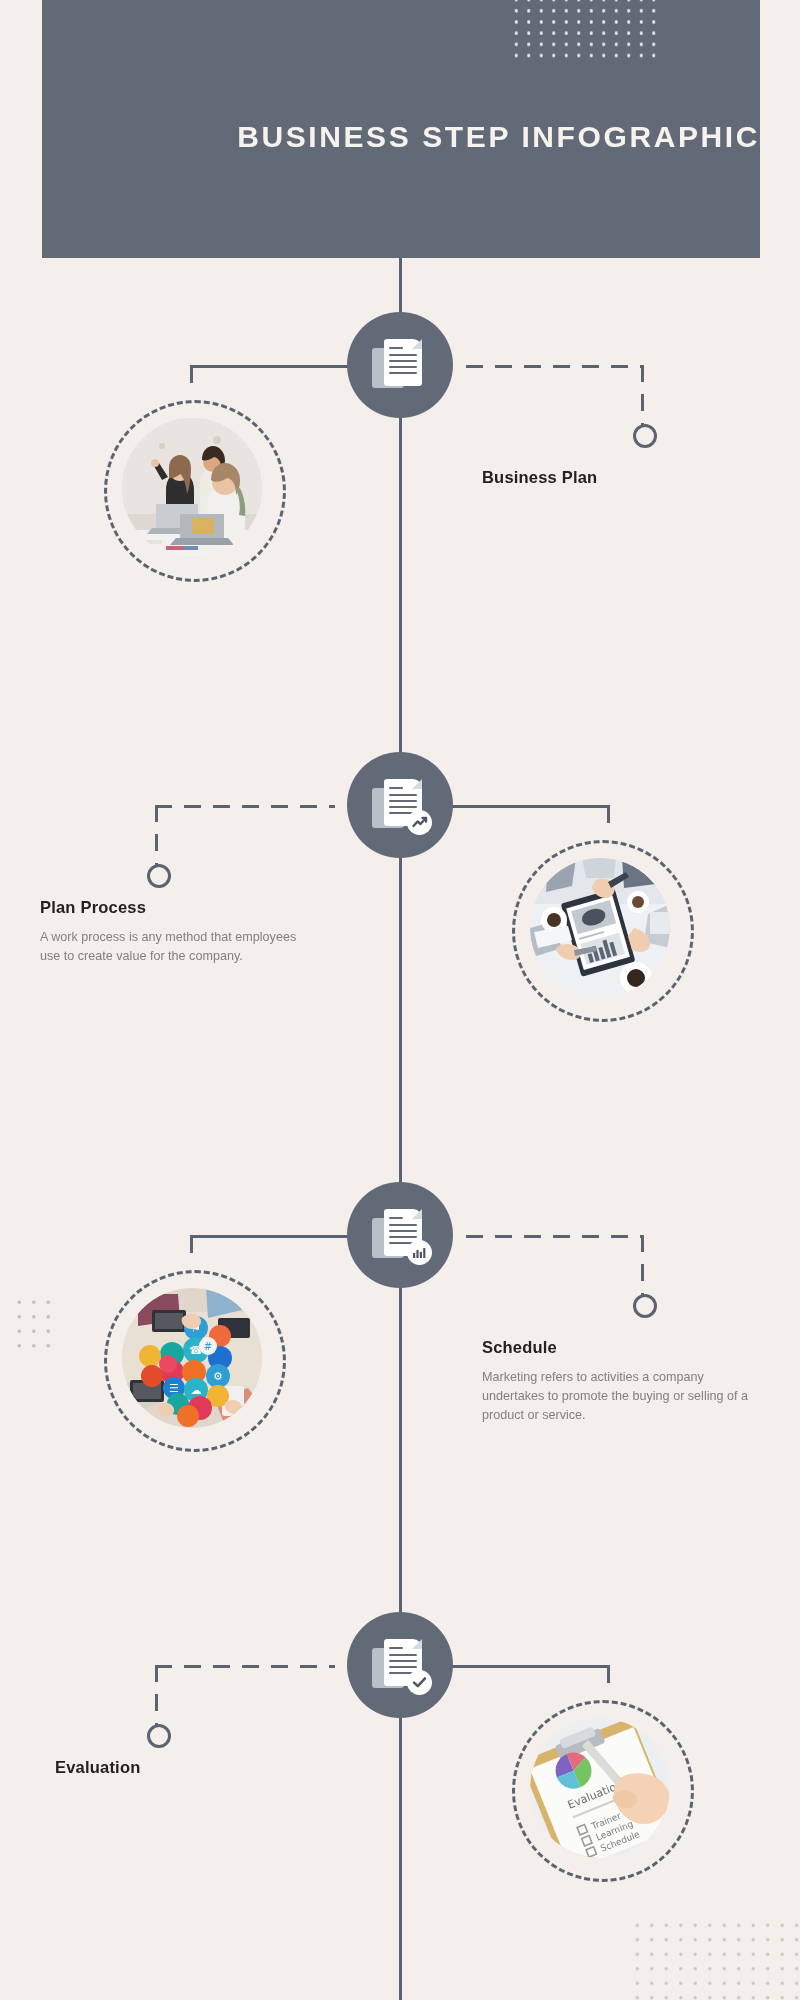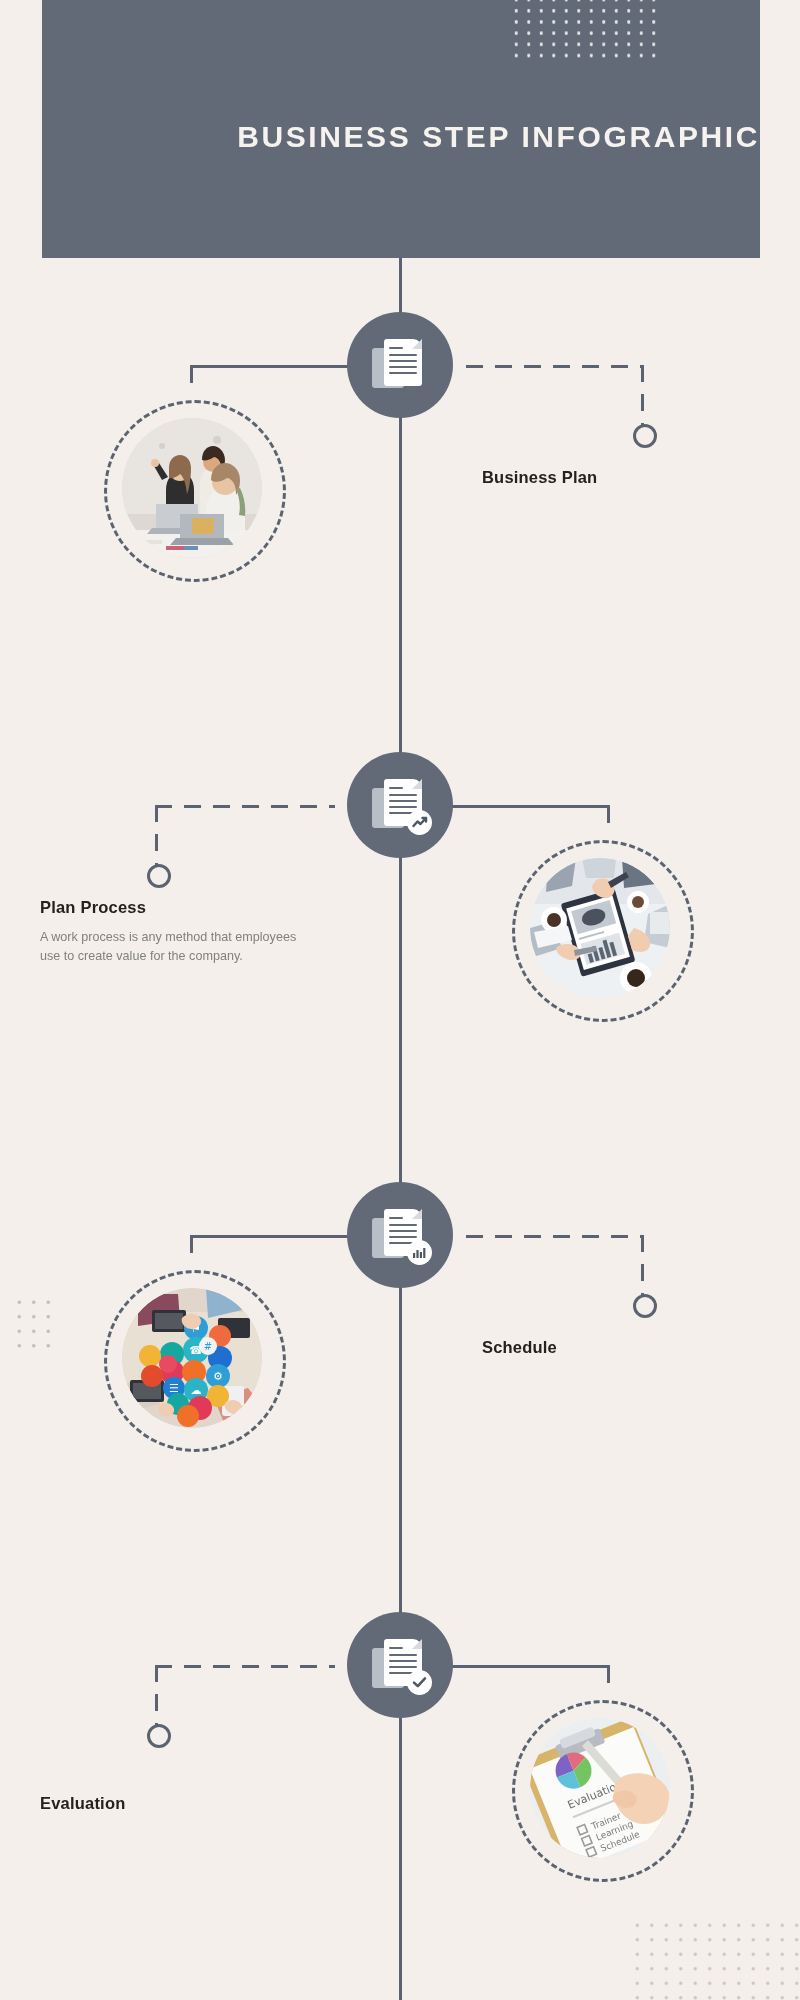--- a/index.html
+++ b/index.html
@@ -361,20 +361,21 @@
 
       <path d="M60 30c6-6 14-6 18 0 3 5-1 10-7 11-6 1-13-5-11-11z" fill="#f0cdb0"></path>
       <path d="M104 114c6-4 14-2 16 4 2 5-3 9-9 8-6-1-11-8-7-12z" fill="#f0cdb0"></path>
       <path d="M38 116c6-3 13 0 14 5 1 5-4 8-10 7-5-1-9-9-4-12z" fill="#f0cdb0"></path>
     </svg>
   </div>
 </div>
 
 <div class="txt" style="left:482px;top:1338px;">
   <h3>Schedule</h3>
+  <p>Marketing refers to activities a company undertakes to promote the buying or selling of a product or service.</p>
 </div>
 
 <div class="solid-h" style="left:450px;top:1665px;width:160px;"></div>
 <div class="solid-v" style="left:607px;top:1665px;height:18px;"></div>
 
 <div class="dash-h" style="left:155px;top:1665px;width:180px;"></div>
 <div class="dash-v" style="left:155px;top:1665px;height:62px;"></div>
 <div class="endcap" style="left:147px;top:1724px;"></div>
 
 <div class="node" style="top:1612px;">
@@ -425,15 +426,15 @@
 
       <path d="M58 22l40 46-6 6-40-46z" fill="#dcdcd6"></path>
       <path d="M92 66l10 12-11 1z" fill="#2f3b5c"></path>
 
       <path d="M90 60c12-8 34-6 44 6 10 11 6 28-6 36-14 9-32 2-40-12-6-10-6-24 2-30z" fill="#f4d2b6"></path>
       <path d="M84 76c8-6 18-4 22 2 3 6-2 12-9 12-8 0-18-8-13-14z" fill="#f0c8a8"></path>
     </svg>
   </div>
 </div>
 
-<div class="txt" style="left:40px;top:1758px;margin-top:36px;">
+<div class="txt" style="left:55px;top:1758px;">
   <h3>Evaluation</h3>
 </div>
 
 </body></html>

